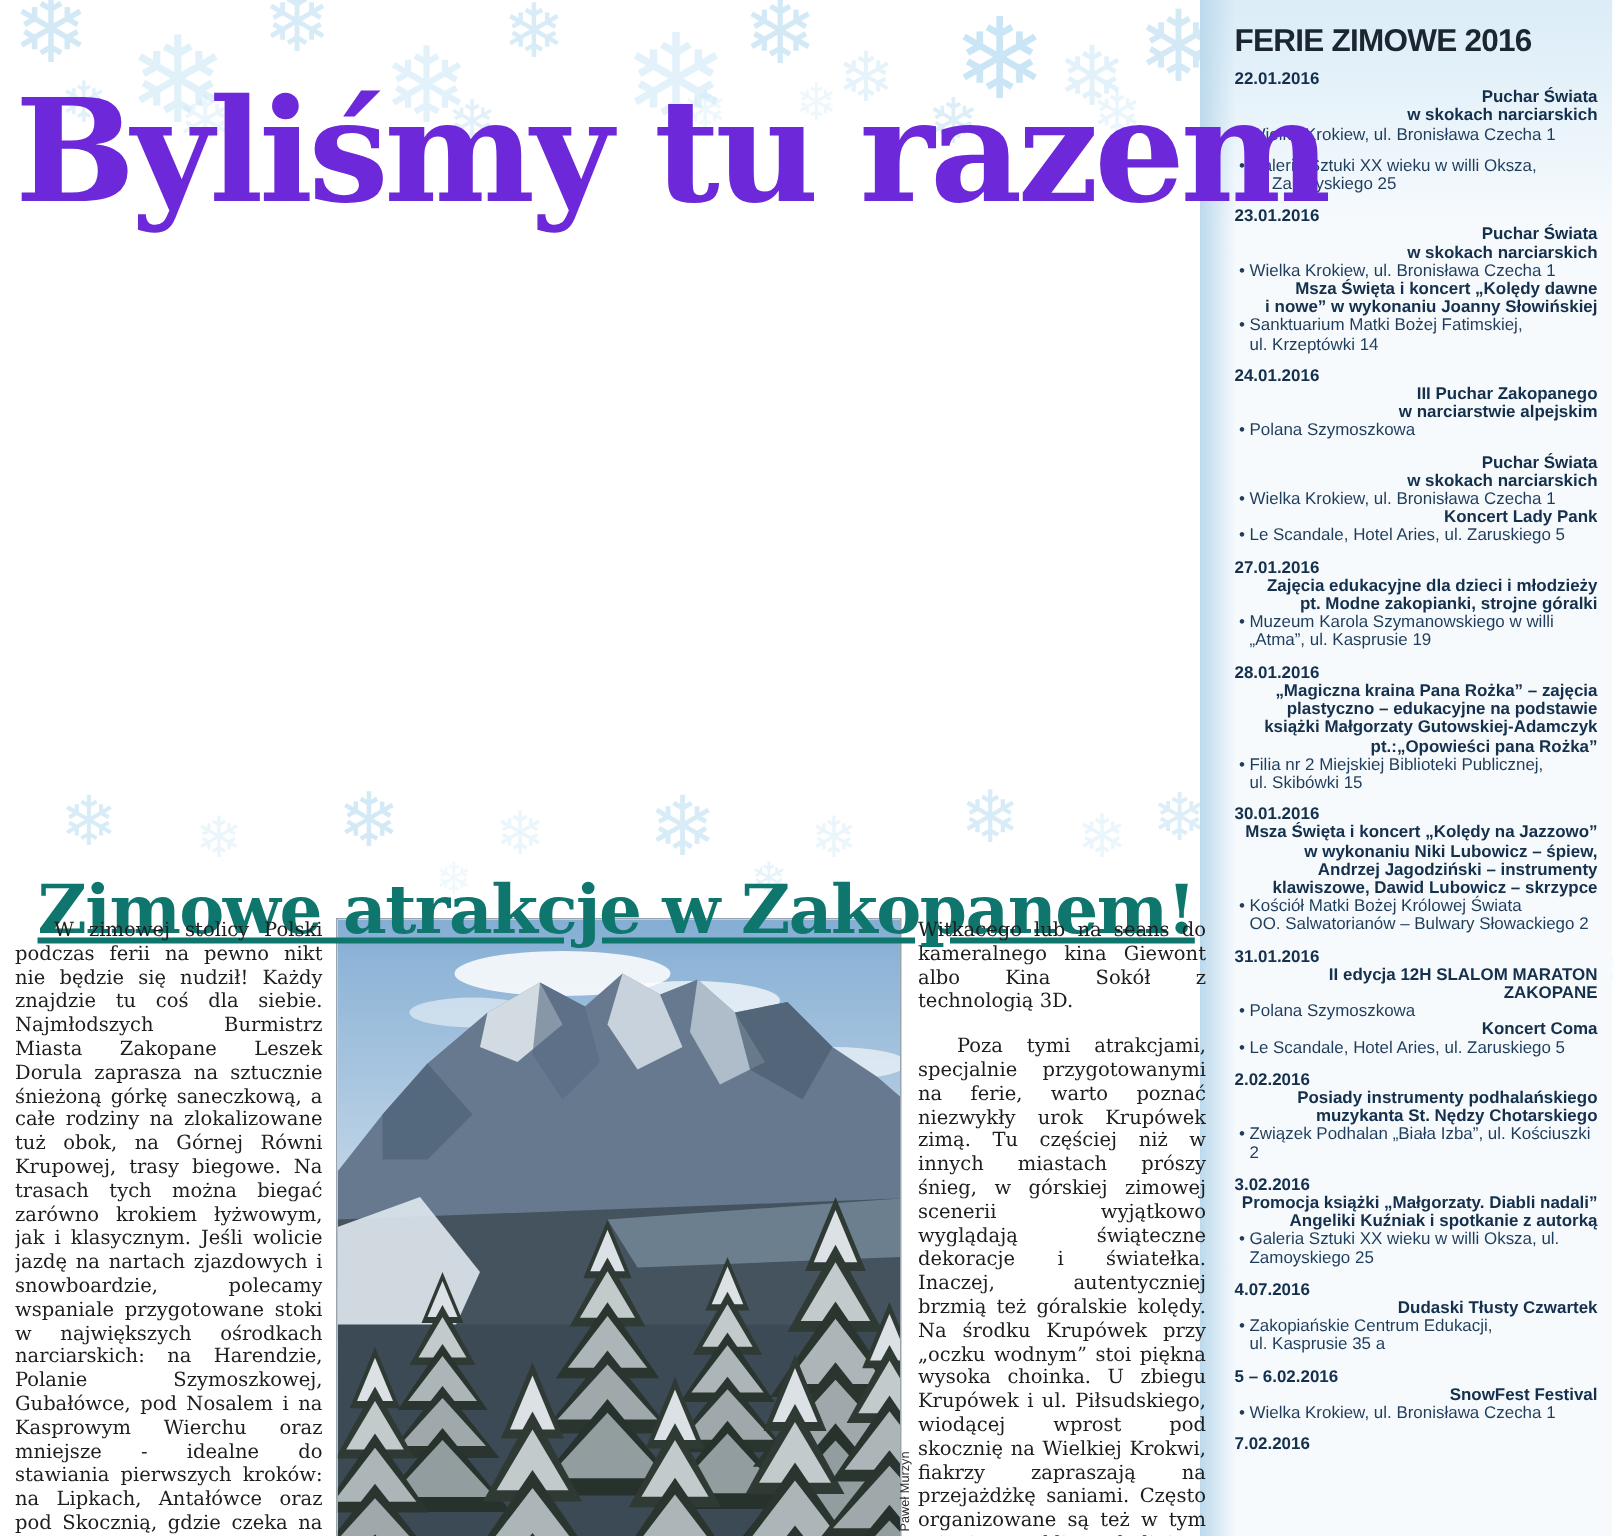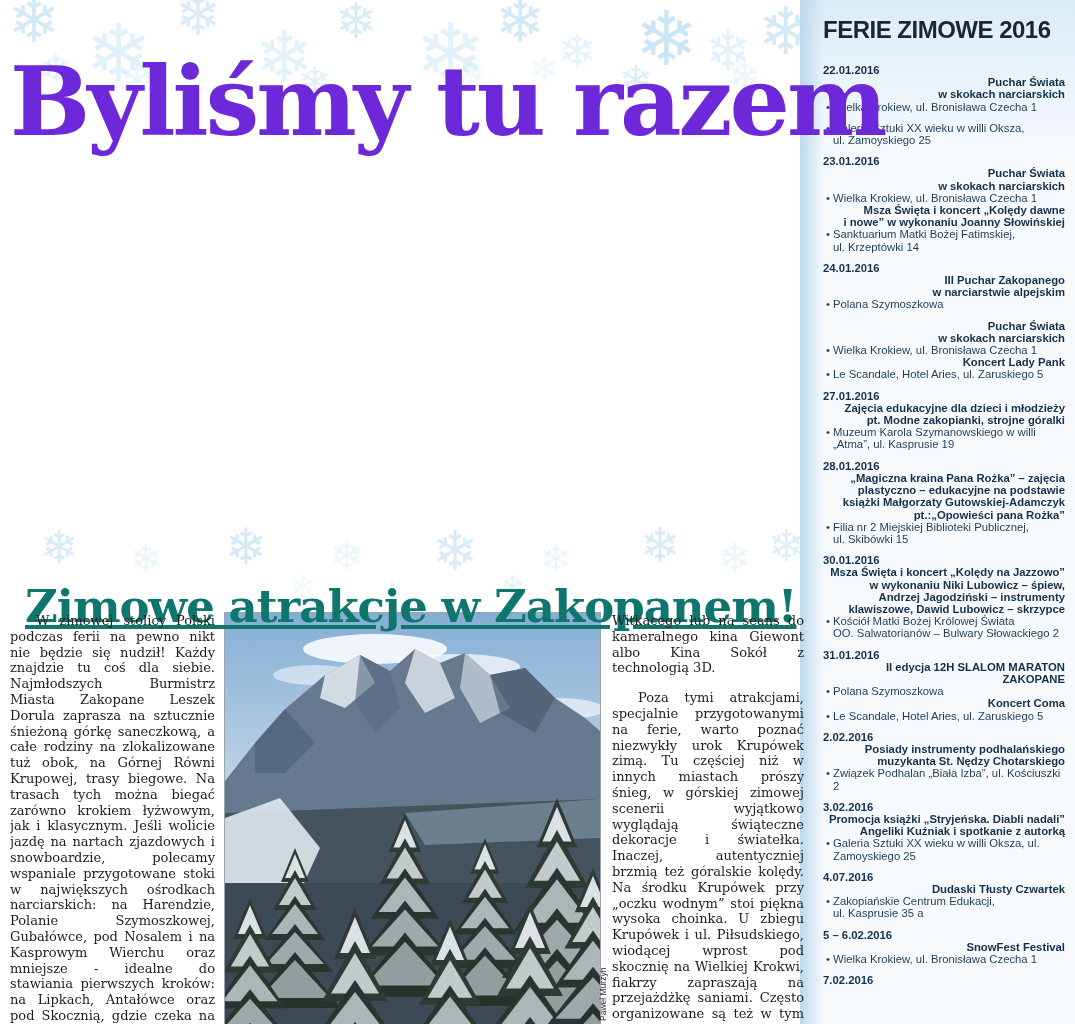--- a/index.html
+++ b/index.html
@@ -30,22 +30,22 @@
   .photo-credit{position:absolute;left:598px;top:925px;z-index:3;height:96px;
                 writing-mode:vertical-rl;transform:rotate(180deg);
                 font-family:"Liberation Sans",sans-serif;font-size:8.5px;color:#2b2b2b;}
   
   .sidebar{position:absolute;left:800px;top:0;width:275px;height:1024px;z-index:1;
            background:
              linear-gradient(90deg,#bcd9ec 0px,rgba(247,251,254,0) 24px),
              linear-gradient(180deg,rgba(196,225,243,.55) 0px,rgba(255,255,255,0) 150px),
              #f6fafd;}
   .sidebar-inner{position:relative;z-index:2;padding:16px 10px 0 23px;color:#14304d;}
-  .sidebar-title{font-weight:700;font-size:24px;letter-spacing:-0.5px;color:#1b2630;
-                 margin:0 0 20px 0;font-family:"Liberation Sans",sans-serif;}
+  .sidebar-title{font-weight:700;font-size:21px;letter-spacing:-0.5px;color:#1b2630;
+                 margin:0 0 7px 0;font-family:"Liberation Sans",sans-serif;}
   .event-block{margin:0 0 9px 0;font-size:11.3px;line-height:12.2px;}
   .event-date{font-weight:700;color:#14304d;}
   .event-title{font-weight:700;color:#14304d;white-space:pre-line;text-align:right;}
   .event-location{display:flex;color:#1e3d5c;}
   .event-location .bullet{flex:0 0 10px;text-align:center;}
   .event-location .loc-text{white-space:pre-line;flex:1;}
 </style>
 </head>
 <body>
 
@@ -271,21 +271,21 @@
             <div class="event-date">2.02.2016</div>
             <div class="event-title">Posiady instrumenty podhalańskiego
 muzykanta St. Nędzy Chotarskiego</div>
             <div class="event-location">
               <span class="bullet">•</span>
               <span class="loc-text">Związek Podhalan „Biała Izba”, ul. Kościuszki 2</span>
             </div>
           </div>
           <div class="event-block">
             <div class="event-date">3.02.2016</div>
-            <div class="event-title">Promocja książki „Stryjeńska. Diabli nadali”
+            <div class="event-title">Promocja książki „Małgorzaty. Diabli nadali”
 Angeliki Kuźniak i spotkanie z autorką</div>
             <div class="event-location">
               <span class="bullet">•</span>
               <span class="loc-text">Galeria Sztuki XX wieku w willi Oksza, ul.
 Zamoyskiego 25</span>
             </div>
           </div>
           <div class="event-block">
             <div class="event-date">4.07.2016</div>
             <div class="event-title">Dudaski Tłusty Czwartek</div>

